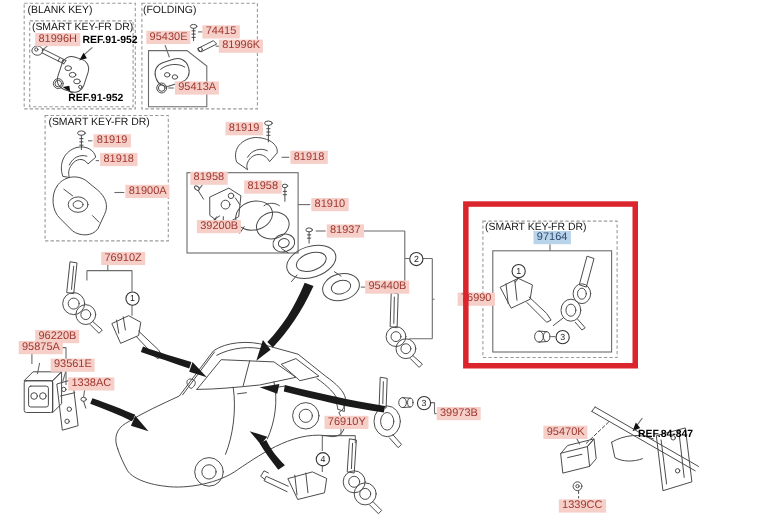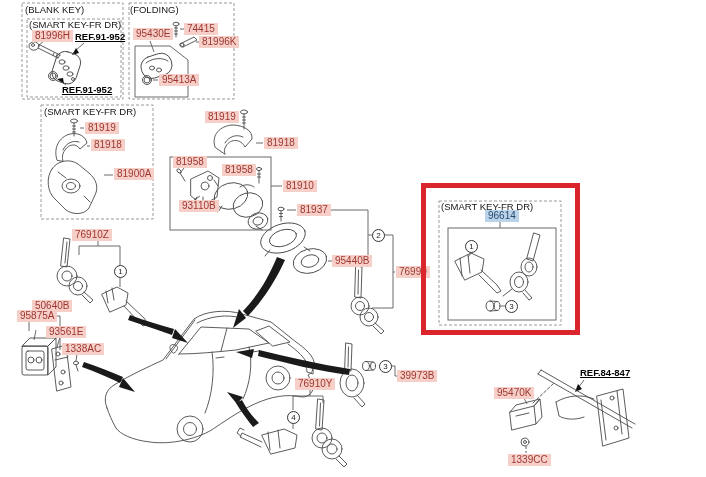--- a/index.html
+++ b/index.html
@@ -10,21 +10,21 @@
   .ln{fill:none;stroke:#6b6b6b;stroke-width:1;}
   .dr{fill:none;stroke:#4a4a4a;stroke-width:0.9;stroke-linejoin:round;stroke-linecap:round;}
   .blk{fill:#101010;stroke:none;}
   .dsh{fill:none;stroke:#4a4a4a;stroke-width:0.9;stroke-dasharray:3 2;}
   .arr{fill:#1a1a1a;stroke:none;}
   .pl{position:absolute;z-index:2;background:#f5cfc8;color:#9e3730;
       font-size:10px;line-height:12px;padding:0 3px;white-space:nowrap;}
   .hl{background:#b9d3ea;color:#2a4a6d;}
   .cap{position:absolute;z-index:2;color:#151515;font-size:9.5px;line-height:11px;white-space:nowrap;}
   .ref{position:absolute;z-index:2;color:#000;font-weight:bold;font-size:9.5px;line-height:11px;
-       text-decoration:underline;white-space:nowrap;}
+       white-space:nowrap;}
   .co{position:absolute;z-index:2;width:11px;height:11px;border:1px solid #333;border-radius:50%;
       background:#fff;color:#222;font-size:8px;display:flex;align-items:center;justify-content:center;}
   .redbox{position:absolute;z-index:3;left:421px;top:183px;width:159px;height:152px;
       border:5px solid #d9252b;box-sizing:border-box;}
 </style>
 </head>
 <body>
 
 <div id="stage">
 
@@ -287,50 +287,50 @@
   <div class="redbox"></div>
 
   <div class="cap" style="left:25px;top:4px">(BLANK KEY)</div>
   <div class="cap" style="left:29px;top:19px">(SMART KEY-FR DR)</div>
   <div class="cap" style="left:130px;top:4px">(FOLDING)</div>
   <div class="cap" style="left:44px;top:106px">(SMART KEY-FR DR)</div>
   <div class="cap" style="left:441px;top:201px">(SMART KEY-FR DR)</div>
 
   <div class="ref" style="left:75px;top:31px">REF.91-952</div>
   <div class="ref" style="left:62px;top:84px">REF.91-952</div>
-  <div class="ref" style="left:580px;top:367px">REF.84-847</div>
+  <div class="ref" style="left:580px;top:389px">REF.84-847</div>
 
   <div class="pl" style="left:32px;top:30px">81996H</div>
   <div class="pl" style="left:133px;top:28px">95430E</div>
   <div class="pl" style="left:184px;top:23px">74415</div>
   <div class="pl" style="left:199px;top:36px">81996K</div>
   <div class="pl" style="left:159px;top:74px">95413A</div>
   <div class="pl" style="left:85px;top:122px">81919</div>
   <div class="pl" style="left:91px;top:139px">81918</div>
   <div class="pl" style="left:114px;top:168px">81900A</div>
   <div class="pl" style="left:205px;top:111px">81919</div>
   <div class="pl" style="left:264px;top:137px">81918</div>
   <div class="pl" style="left:173px;top:156px">81958</div>
   <div class="pl" style="left:222px;top:164px">81958</div>
-  <div class="pl" style="left:179px;top:200px">93110B</div>
+  <div class="pl" style="left:179px;top:200px">39200B</div>
   <div class="pl" style="left:283px;top:180px">81910</div>
   <div class="pl" style="left:297px;top:204px">81937</div>
   <div class="pl" style="left:332px;top:255px">95440B</div>
-  <div class="pl" style="left:396px;top:266px">76990</div>
-  <div class="pl" style="left:72px;top:229px">76910Z</div>
-  <div class="pl" style="left:32px;top:300px">50640B</div>
+  <div class="pl" style="left:416px;top:266px">76990</div>
+  <div class="pl" style="left:92px;top:229px">76910Z</div>
+  <div class="pl" style="left:32px;top:300px">96220B</div>
   <div class="pl" style="left:17px;top:310px">95875A</div>
   <div class="pl" style="left:46px;top:326px">93561E</div>
   <div class="pl" style="left:62px;top:343px">1338AC</div>
   <div class="pl" style="left:295px;top:378px">76910Y</div>
   <div class="pl" style="left:397px;top:370px">39973B</div>
   <div class="pl" style="left:494px;top:387px">95470K</div>
   <div class="pl" style="left:508px;top:454px">1339CC</div>
 
-  <div class="pl hl" style="left:485px;top:210px">96614</div>
+  <div class="pl hl" style="left:485px;top:210px">97164</div>
 
   <div class="co" style="left:114px;top:265px">1</div>
   <div class="co" style="left:372px;top:229px">2</div>
   <div class="co" style="left:465px;top:240px">1</div>
   <div class="co" style="left:505px;top:300px">3</div>
   <div class="co" style="left:379px;top:360px">3</div>
   <div class="co" style="left:287px;top:411px">4</div>
 
 </div>
 

